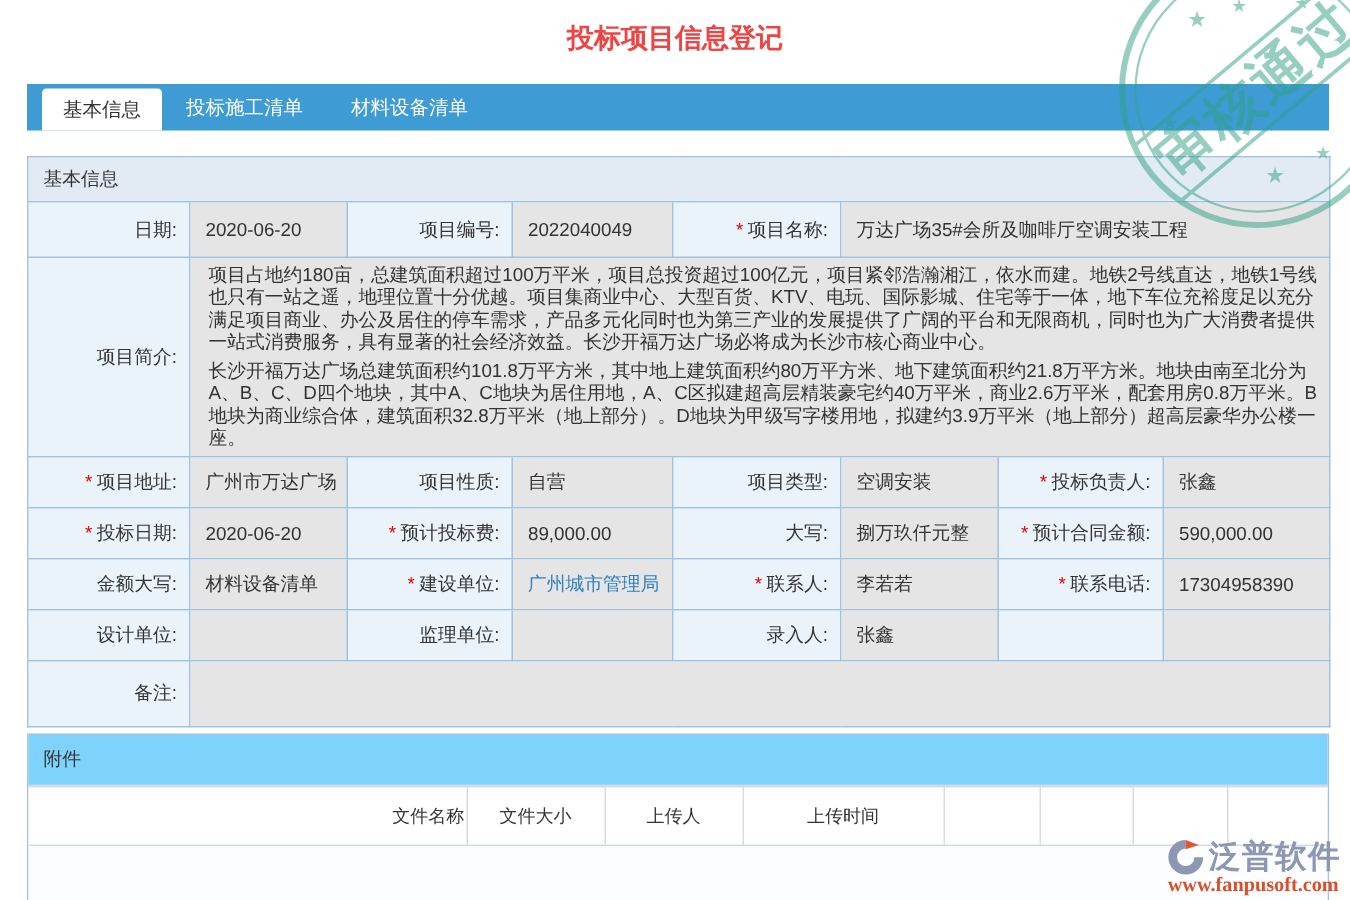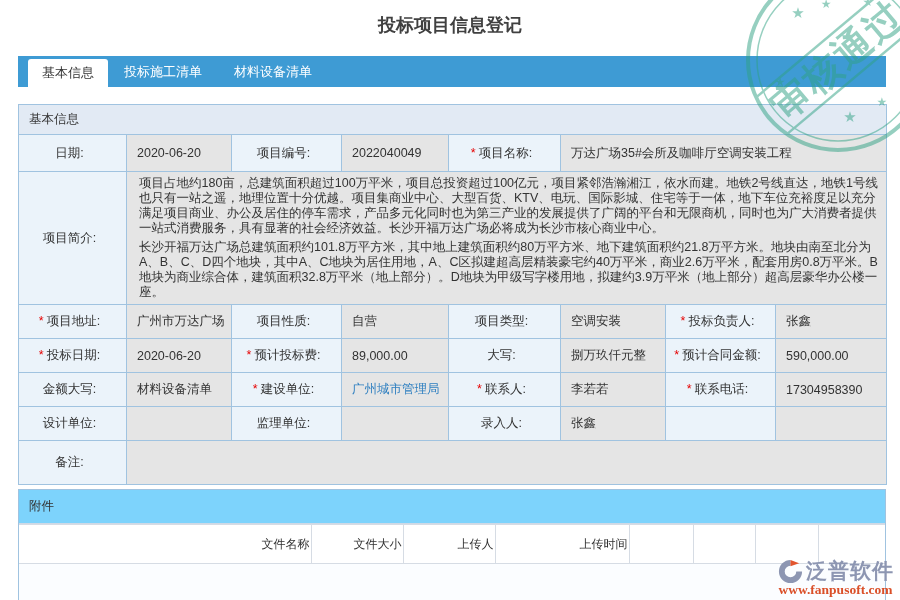--- a/index.html
+++ b/index.html
@@ -1,44 +1,44 @@
 <!DOCTYPE html>
 <html><head>
 <meta charset="utf-8">
 <style>
   html,body{margin:0;padding:0;width:900px;height:600px;overflow:hidden;background:#fff;
     font-family:"Liberation Sans","DejaVu Sans",sans-serif;}
   .page{position:relative;width:900px;height:600px;overflow:hidden;}
 
   .page-title{position:absolute;top:13px;left:0;width:100%;text-align:center;
-    font-size:18px;font-weight:bold;color:#404040;}
+    font-size:18px;font-weight:bold;color:#ef4444;}
 
   .tabbar{position:absolute;top:56px;left:18px;width:868px;height:31px;background:#3e9bd4;
     display:flex;align-items:flex-end;}
   .tab{font-size:13px;color:#fff;padding:0 16px;line-height:31px;height:31px;cursor:pointer;}
   .tab.active{background:#fff;color:#333;height:28px;line-height:28px;margin-left:10px;
     border-radius:3px 3px 0 0;padding:0 14px;}
 
   table.main{position:absolute;top:104px;left:18px;width:868px;border-collapse:collapse;
     table-layout:fixed;}
   table.main td{border:1px solid #a0c3e0;font-size:12.5px;color:#333;overflow:hidden;}
   td.sect{background:#e2eaf4;height:27px;padding-left:10px;font-size:12.5px;color:#333;}
-  td.lab{background:#ebf3fa;text-align:center;padding:2px 8px 2px 2px;}
+  td.lab{background:#ebf3fa;text-align:right;padding:2px 8px 2px 2px;}
   td.val{background:#e5e5e5;text-align:left;padding:2px 4px 2px 10px;}
   .req{color:#e60000;margin-right:3px;}
   .summary{line-height:15px;font-size:12.5px;padding:2px 2px;}
   a.blue-link{color:#2e7fc0;cursor:pointer;}
 
   .attach-panel{position:absolute;top:489px;left:18px;width:866px;height:150px;
     border:1px solid #a0c3e0;background:#fbfdff;}
   .attach-title{height:33px;line-height:33px;padding-left:10px;background:#7dd3fc;
     font-size:12.5px;color:#333;border-bottom:1px solid #cfd9e6;}
   table.attach{width:100%;border-collapse:collapse;table-layout:fixed;background:#fff;}
   table.attach td{border:1px solid #d6dce4;height:36px;font-size:12px;color:#333;
-    text-align:right;}
+    text-align:center;}
   table.attach td.first{text-align:right;padding-left:14px;}
   table.attach td:first-child{border-left:none;}
   table.attach td:last-child{border-right:none;}
   .attach-body{height:60px;background:#fbfdff;}
 
   .stamp{position:absolute;left:738px;top:-40px;pointer-events:none;z-index:50;}
 
   .logo{position:absolute;right:6px;bottom:2px;z-index:60;text-align:center;}
   .logo-line1{display:flex;align-items:center;justify-content:flex-end;}
   .logo-name{font-size:21px;font-weight:bold;color:#8d96b2;letter-spacing:1px;margin-left:2px;}

